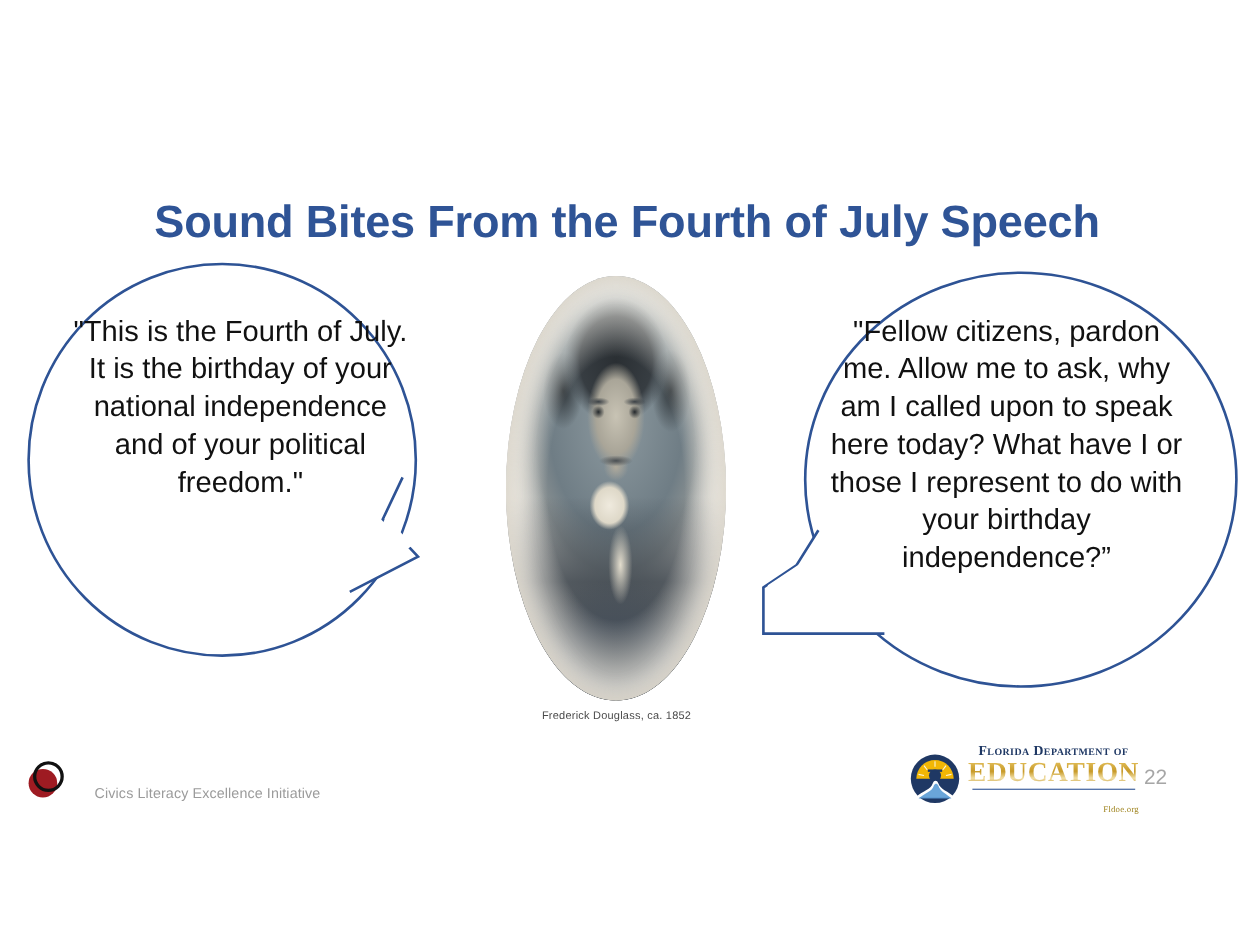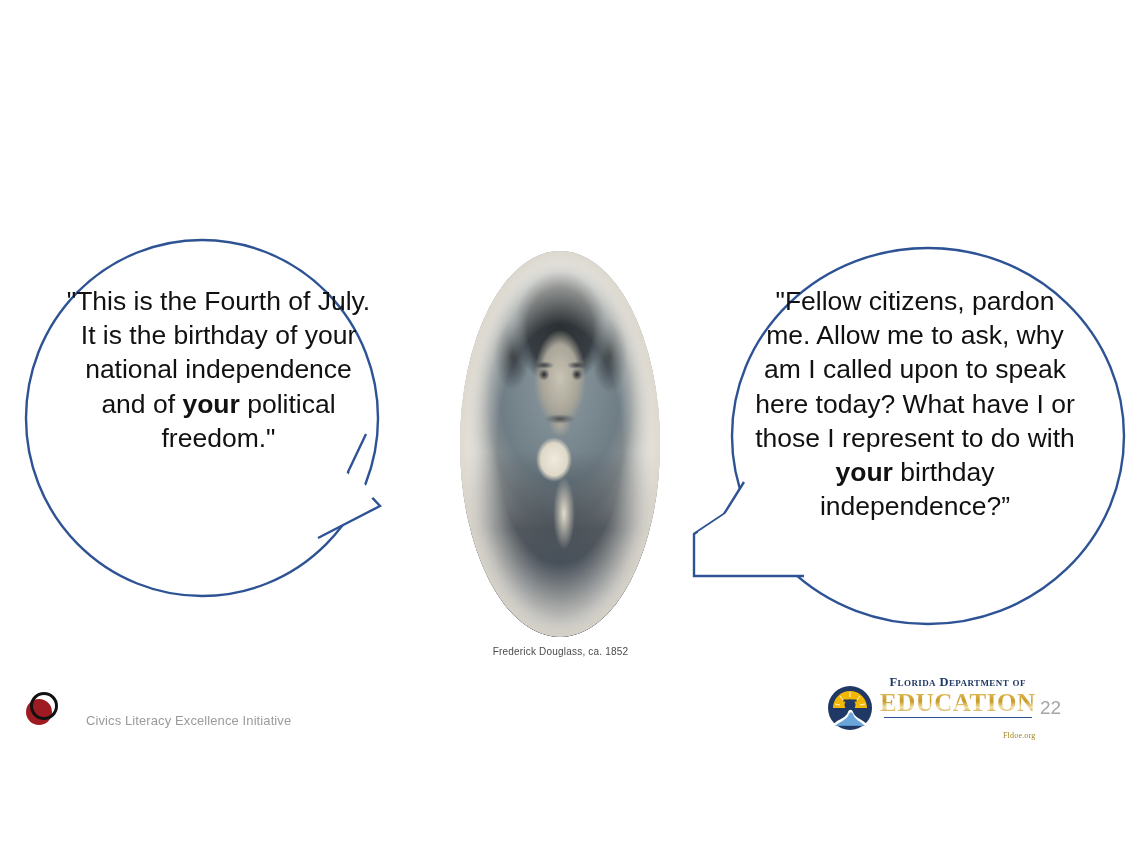--- a/index.html
+++ b/index.html
@@ -115,21 +115,21 @@
   #bubble-right-wrap { left: 692px; top: 246px; width: 436px; height: 392px; }
 
   #bubble-left-text {
     left: 48px; top: 48px; width: 305px;
     font-size: 26.5px;
   }
   #bubble-right-text {
     left: 58px; top: 38px; width: 330px;
     font-size: 26.5px;
   }
-  .bubble-text b { font-weight: bold; }
+  .bubble-text b { font-weight: normal; }
 
   
   #footer-left {
     position: absolute;
     left: 22px;
     top: 688px;
     height: 40px;
     display: flex;
     align-items: flex-end;
   }
@@ -197,20 +197,21 @@
     top: 697px;
     font-size: 19px;
     color: #a6a6a6;
   }
 </style>
 </head>
 <body>
 
 <div id="slide">
 
+  <div id="slide-title">Sound Bites From the Fourth of July Speech</div>
 
   <div id="bubble-left-wrap" class="bubble-wrap">
     <svg class="bubble-svg" width="400" height="370" viewBox="0 0 400 370">
       <path d="M 8,182 A 176,178 0 1 1 360,182 A 176,178 0 1 1 8,182 Z" fill="#ffffff" stroke="#2E5395" stroke-width="2.4"></path>
       <path d="M 348,198 L 330,236 L 362,270 L 300,302" fill="#ffffff" stroke="#2E5395" stroke-width="2.4" stroke-linejoin="miter"></path>
       <path d="M 349,197 L 333,233 L 357,260 L 306,294" fill="#ffffff" stroke="none"></path>
     </svg>
     <div id="bubble-left-text" class="bubble-text">
       <span>"This is the Fourth of July. It is the birthday of your national independence and of </span><b>your</b><span> political freedom."</span>
     </div>

